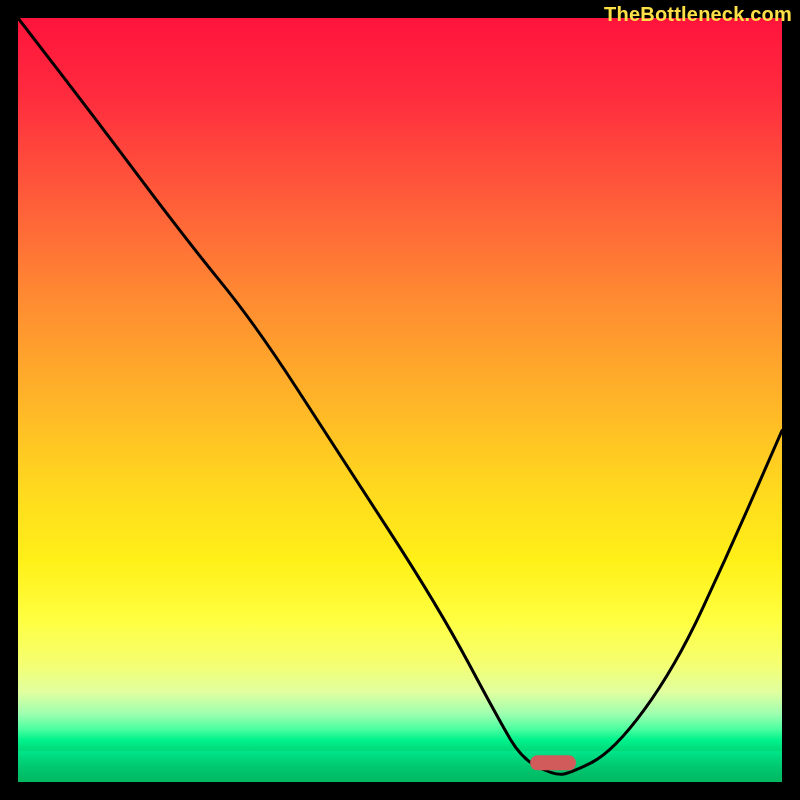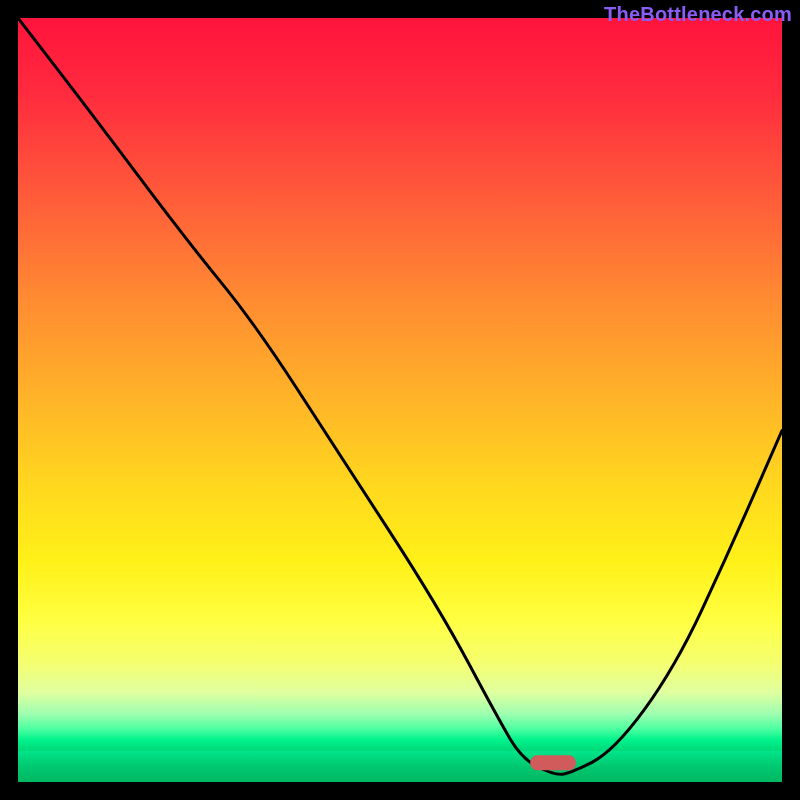--- a/index.html
+++ b/index.html
@@ -69,21 +69,21 @@
     border-radius: 999px;
     transform: translate(-50%, -50%);
   }
   .watermark {
     position: absolute;
     top: 3px;
     right: 8px;
     font-family: Arial, Helvetica, sans-serif;
     font-size: 20px;
     font-weight: 600;
-    color: #8b5cf6;
+    color: #fde047;
     letter-spacing: 0.2px;
     pointer-events: none;
   }
 </style>
 </head>
 <body>
 
 <div class="outer">
   <div class="plot">
     <div class="gradient"></div>

